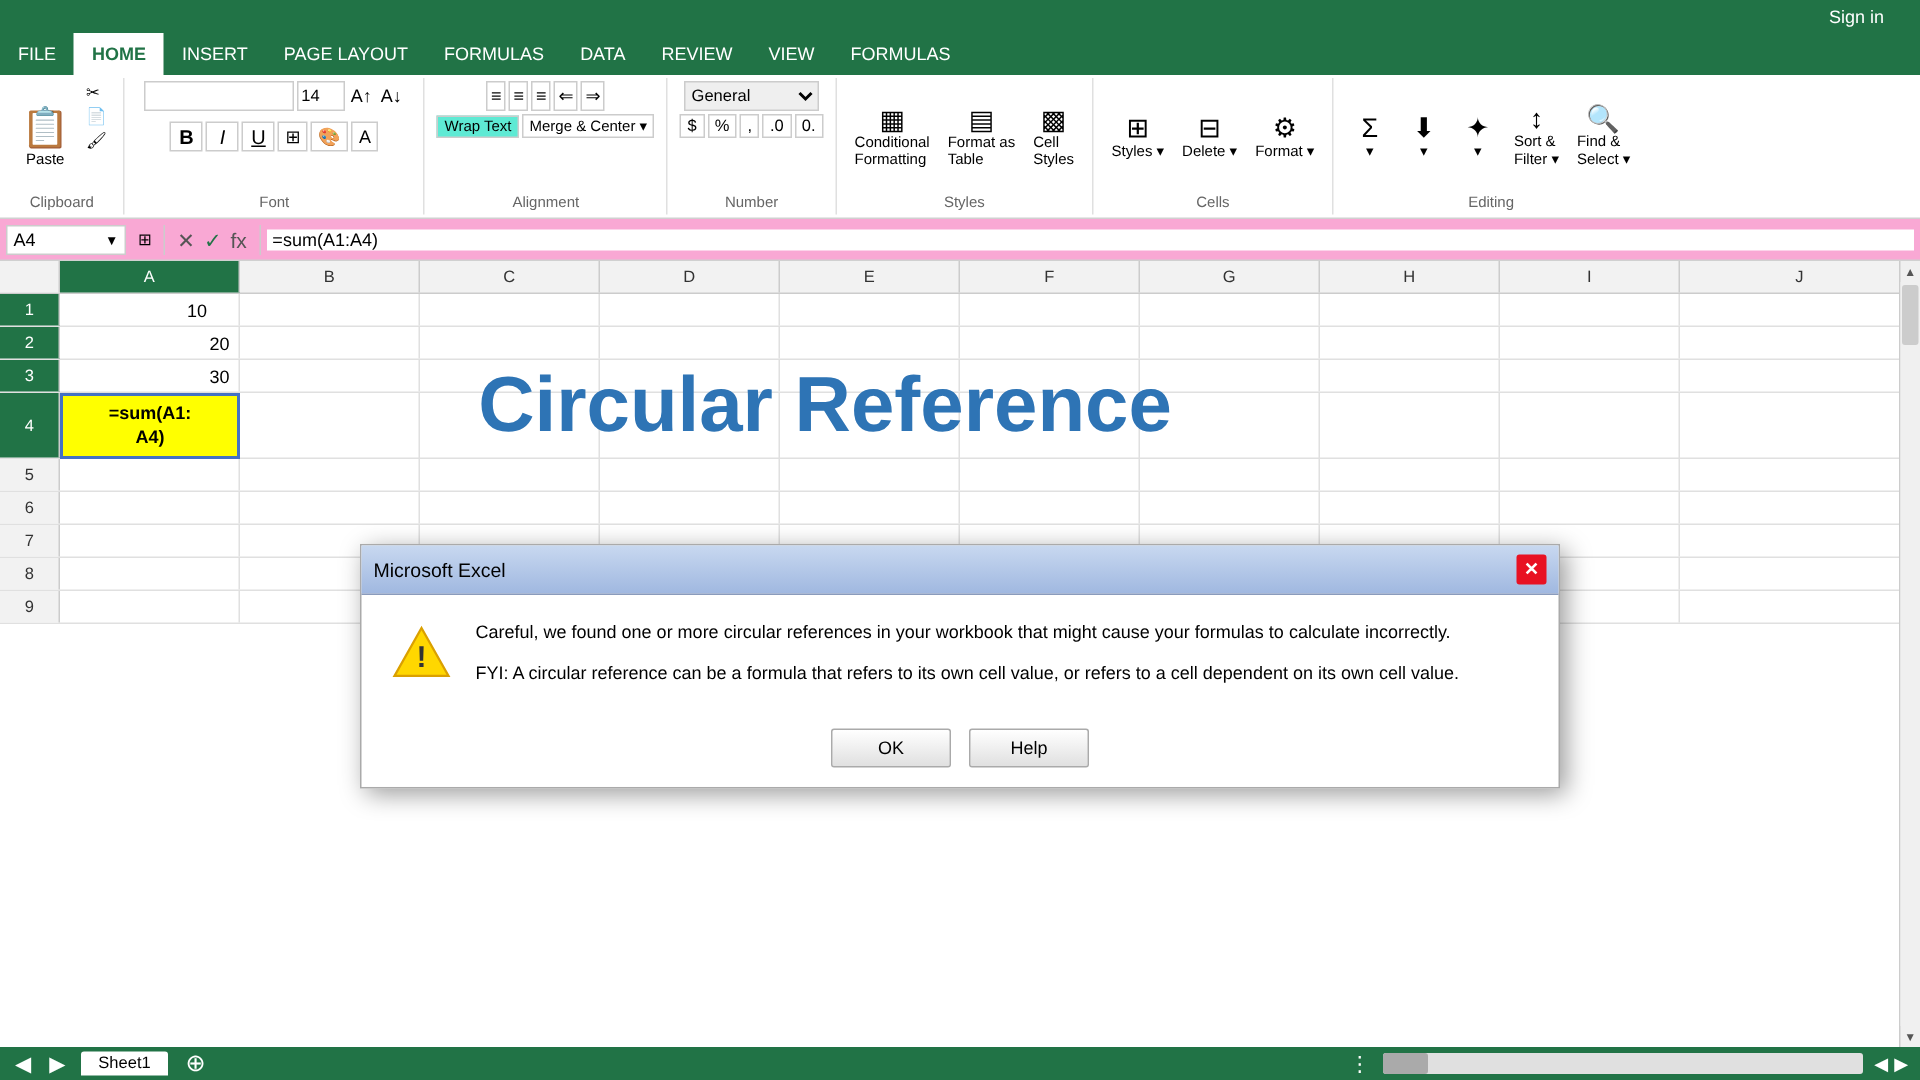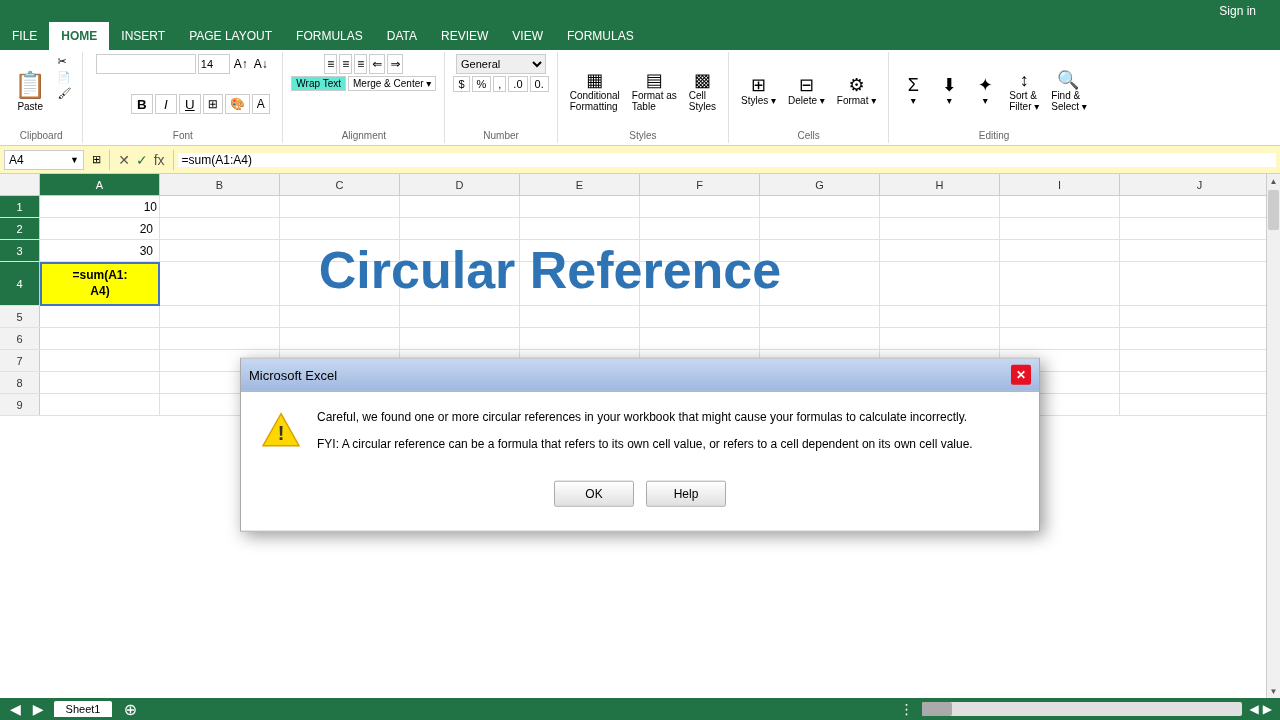--- a/index.html
+++ b/index.html
@@ -100,21 +100,21 @@
       padding: 2px 6px;
       border-radius: 2px;
     }
     .paste-btn .icon { font-size: 26px; }
     .small-btns { display: flex; flex-direction: column; gap: 1px; }
     .small-btn { font-size: 11px; padding: 1px 3px; cursor: pointer; border-radius: 2px; }
 
     
     .formula-bar {
       height: 28px;
-      background: #fef9c3;
+      background: #f9a8d4;
       border-bottom: 1px solid #d0d0d0;
       display: flex;
       align-items: center;
       padding: 0 4px;
       gap: 4px;
     }
     .cell-ref-box {
       width: 80px;
       border: 1px solid #ccc;
       height: 20px;
@@ -295,21 +295,21 @@
       margin-top: 4px;
       flex-shrink: 0;
     }
     .dialog-text {
       flex: 1;
       font-size: 12px;
       line-height: 1.6;
       color: #000;
     }
     .dialog-footer {
-      padding: 8px 20px 24px;
+      padding: 8px 20px 13px;
       display: flex;
       justify-content: center;
       gap: 12px;
     }
     .dialog-btn {
       width: 80px;
       height: 26px;
       border: 1px solid #aaa;
       background: linear-gradient(to bottom, #fff 0%, #e0e0e0 100%);
       cursor: pointer;
@@ -474,21 +474,21 @@
       <div class="small-btns">
         <div class="small-btn">✂</div>
         <div class="small-btn">📄</div>
         <div class="small-btn">🖌</div>
       </div>
     </div>
     <div class="ribbon-group-label">Clipboard</div>
   </div>
 
   <div class="ribbon-group" style="min-width:200px;">
-    <div class="ribbon-group-content" style="flex-direction:column; align-items:flex-end; gap:20px;">
+    <div class="ribbon-group-content" style="flex-direction:column; align-items:center; gap:7px;">
       <div class="font-row">
         <input class="font-selector" value="" style="">
         <input class="size-selector" value="14" style="">
         <span style="cursor:pointer;font-size:12px;padding:2px;">A↑</span>
         <span style="cursor:pointer;font-size:12px;padding:2px;">A↓</span>
       </div>
       <div class="font-row">
         <button style="font-weight:bold;width:22px;height:20px;border:1px solid #ccc;background:#fff;cursor:pointer;">B</button>
         <button style="font-style:italic;width:22px;height:20px;border:1px solid #ccc;background:#fff;cursor:pointer;">I</button>
         <button style="text-decoration:underline;width:22px;height:20px;border:1px solid #ccc;background:#fff;cursor:pointer;">U</button>
@@ -628,21 +628,21 @@
       <div class="col-header" style="width:120px;min-width:120px;">I</div>
       <div class="col-header" style="flex:1;">J</div>
     </div>
 
     <div class="grid-body" style="position:relative;">
 
       <div class="sheet-title-cell">Circular Reference</div>
 
       <div class="grid-row">
         <div class="row-num active">1</div>
-        <div class="grid-cell col-a" style="justify-content:flex-end; padding-right:2px;">10</div>
+        <div class="grid-cell col-a" style="justify-content:flex-end; padding-right:21px;">10</div>
         <div class="grid-cell col-b"></div>
         <div class="grid-cell col-c"></div>
         <div class="grid-cell col-d"></div>
         <div class="grid-cell col-e"></div>
         <div class="grid-cell col-f"></div>
         <div class="grid-cell col-g"></div>
         <div class="grid-cell col-h"></div>
         <div class="grid-cell col-i"></div>
         <div class="grid-cell col-j"></div>
       </div>

